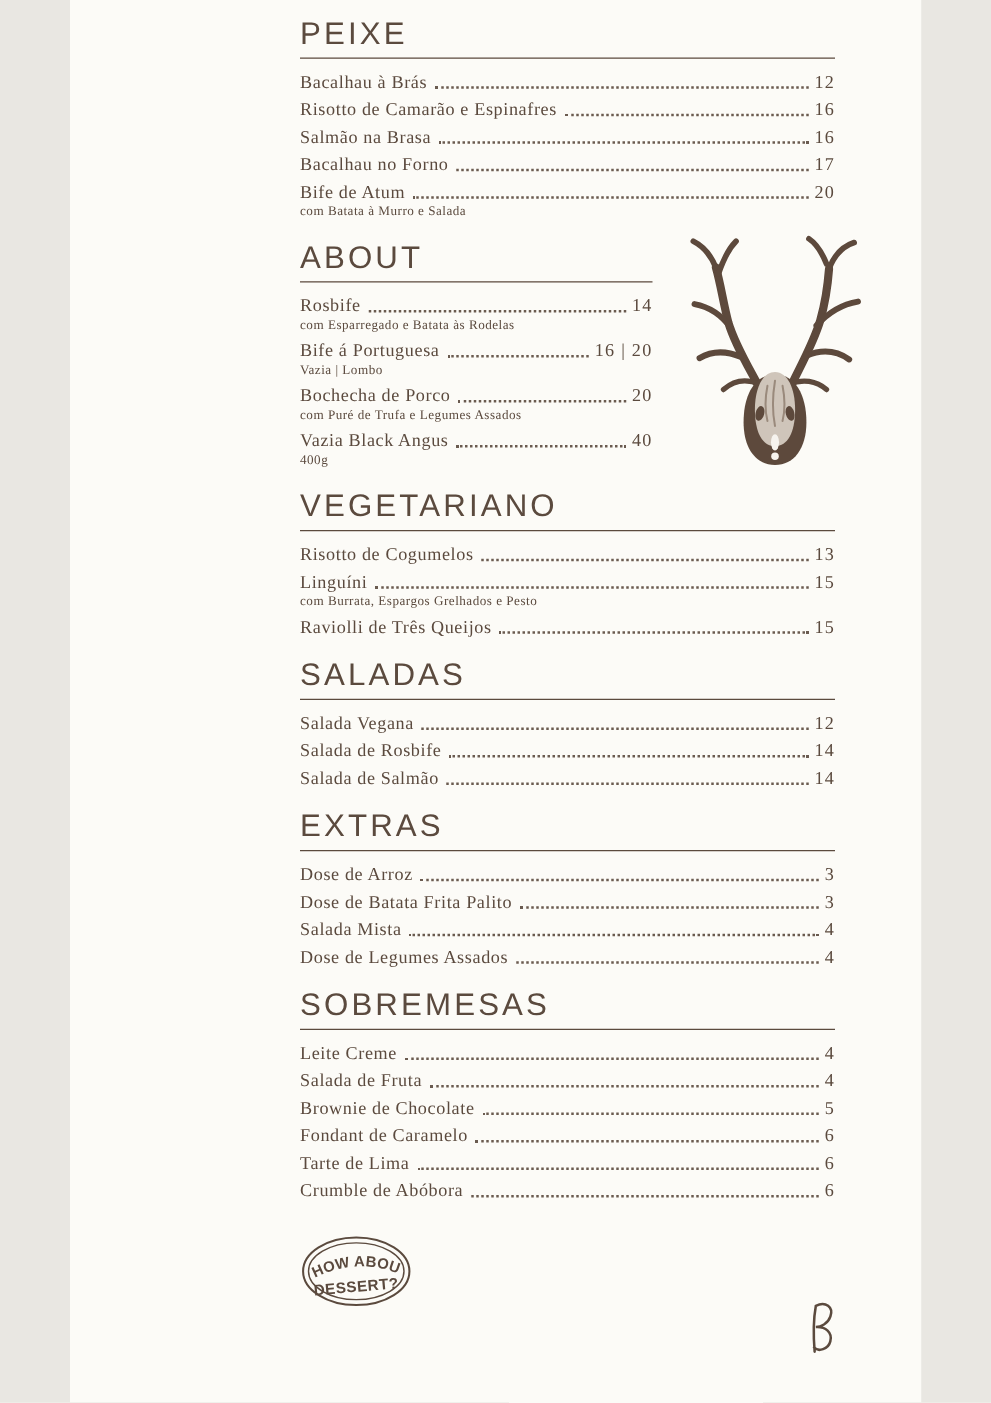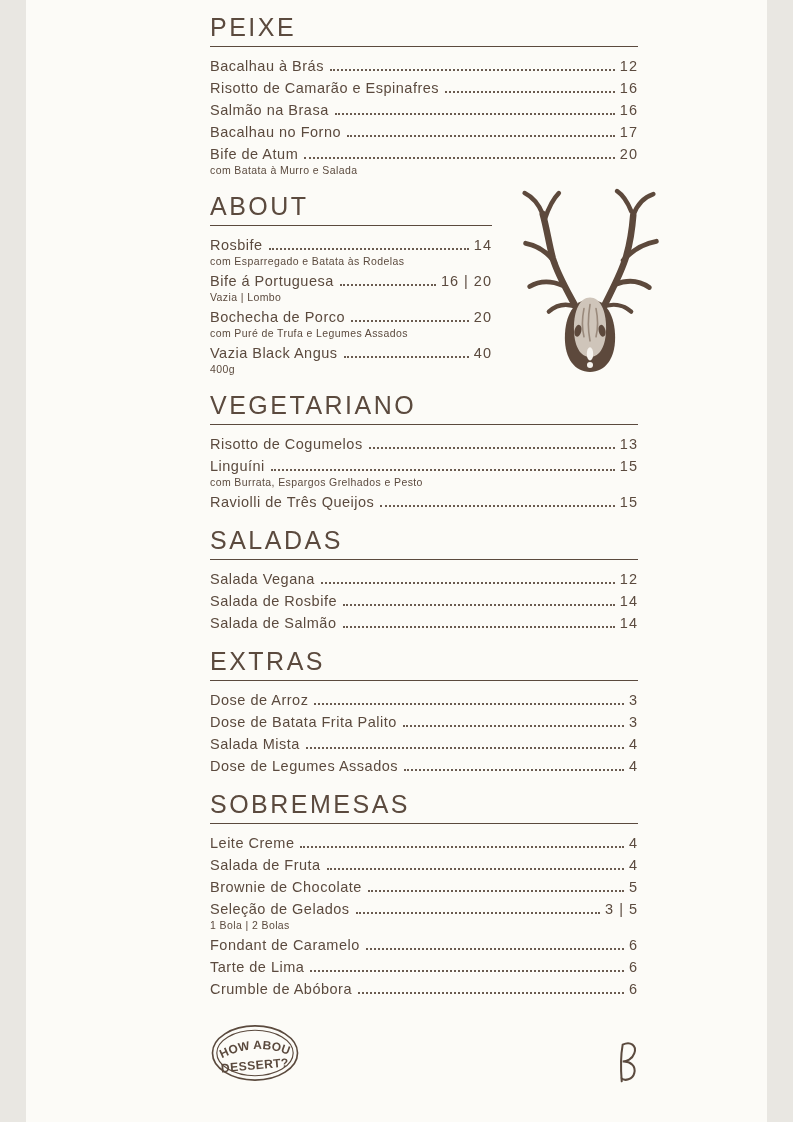--- a/index.html
+++ b/index.html
@@ -5,21 +5,21 @@
   :root{
     --ink:#5b4a3e;
     --bg:#fcfbf7;
     --skull-dark:#5d493c;
     --skull-light:#cfc5ba;
   }
   *{margin:0;padding:0;box-sizing:border-box;}
   html,body{background:#e9e7e2;}
   .page{
     position:relative;
-    width:741px;height:1122px;
+    width:681px;height:1122px;
     background:var(--bg);
     color:var(--ink);
     font-family:"Liberation Sans","DejaVu Sans",sans-serif;
     overflow:hidden;
     margin:0 auto;
   }
   .menu{
     position:absolute;
     left:184px;top:14px;
     width:428px;
@@ -32,21 +32,21 @@
     font-weight:400;
     padding-bottom:5px;
   }
   .section-rule{
     border:none;
     border-top:1.6px solid var(--ink);
     margin:0 0 5px 0;
   }
   .section.narrow .section-rule,
   .section.narrow .items{width:282px;}
-  .item{padding-top:6px;}
+  .item{padding-top:6px;font-family:Liberation Serif, serif;}
   .item-row{
     display:flex;
     align-items:flex-end;
     font-size:14.5px;
     letter-spacing:0.5px;
     line-height:16px;
   }
   .item-name{white-space:nowrap;}
   .dots{
     flex:1;
@@ -306,28 +306,20 @@
 
   <div class="item">
     <div class="item-row">
       <span class="item-name">Brownie de Chocolate</span>
       <span class="dots"></span>
       <span class="item-price">5</span>
     </div>
 
   </div>
 
-  <div class="item">
-    <div class="item-row">
-      <span class="item-name">Seleção de Gelados</span>
-      <span class="dots"></span>
-      <span class="item-price">3 | 5</span>
-    </div>
-    <div class="item-note">1 Bola | 2 Bolas</div>
-  </div>
 
   <div class="item">
     <div class="item-row">
       <span class="item-name">Fondant de Caramelo</span>
       <span class="dots"></span>
       <span class="item-price">6</span>
     </div>
 
   </div>
 

